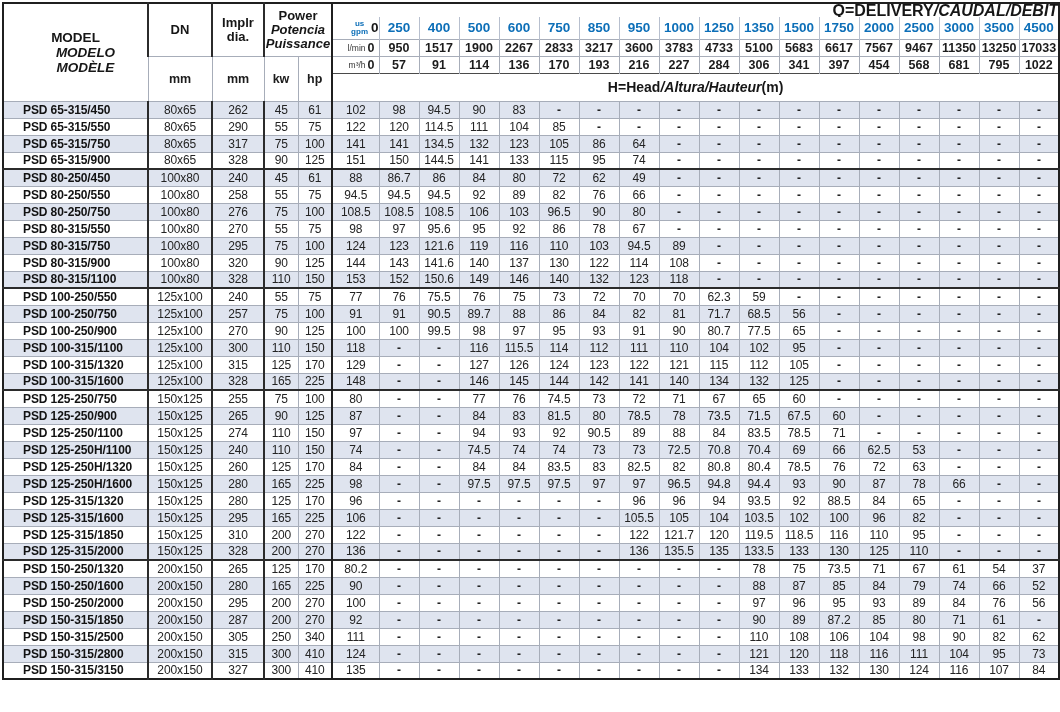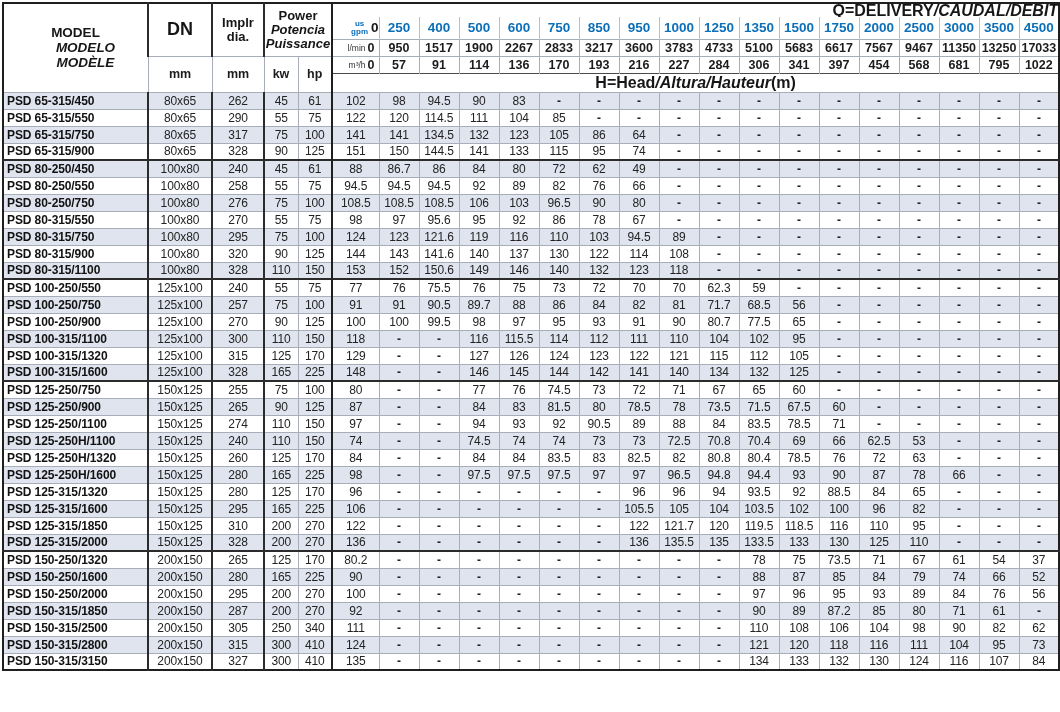--- a/index.html
+++ b/index.html
@@ -24,42 +24,42 @@
   col.c-q{width:40px}
 
   
   .bl-dark{border-left:2px solid #2b2b2b;}
   .bl-thick{border-left:2px solid var(--dark);}
 
   
   thead th{background:#fff;color:#161616;}
   .model-h{font-weight:bold;font-size:13.5px;line-height:15px;vertical-align:middle;}
   .mh-it{font-style:italic;padding-left:20px;}
-  .dn-h{font-weight:bold;font-size:18px;vertical-align:middle;margin-top:40px;}
+  .dn-h{font-weight:bold;font-size:13px;vertical-align:middle;margin-top:40px;}
   .implr-h{font-weight:bold;font-size:13px;line-height:14px;vertical-align:middle;margin-left:23px;}
   .power-h{font-weight:bold;font-size:13px;line-height:14px;vertical-align:middle;}
   .ph-it{font-style:italic;}
   .q-title{font-weight:bold;font-size:16px;height:14px;line-height:13px;vertical-align:bottom;text-align:right;}
   .it{font-style:italic;}
   .r-gpm th{color:var(--accent);font-weight:bold;font-size:13.5px;height:22px;vertical-align:middle;border-left:1px solid #b7bfce;}
   .r-gpm th.q0cell{border-left:2px solid var(--dark);}
   .gpm-wrap{display:flex;align-items:center;justify-content:flex-end;padding-right:0;}
   .lbl-usgpm{color:var(--accent);font-size:8px;line-height:7.5px;font-weight:bold;margin-right:3px;text-align:center;}
   .zero{color:#161616;}
   .r-lmin th, .r-m3h th{font-weight:bold;font-size:12.5px;height:17px;vertical-align:middle;color:#1c1c1c;border-left:1px solid var(--grid);border-top:1px solid var(--grid);}
   .r-lmin th.q0cell, .r-m3h th.q0cell{border-left:2px solid var(--dark);}
   .flow-wrap{display:flex;align-items:center;justify-content:flex-end;padding-right:4px;}
   .lbl-sm{font-size:8.5px;font-weight:normal;color:#333;margin-right:2px;}
   .unit-h{font-size:12.5px;color:#222;vertical-align:middle;}
   .unit-hp{border-left:1px solid var(--grid);}
-  .h-title{font-weight:bold;font-size:16px;height:19px;line-height:12px;border-top:1px solid #4a4a4a;vertical-align:middle;}
+  .h-title{font-weight:bold;font-size:14px;height:28px;line-height:12px;border-top:1px solid #4a4a4a;vertical-align:middle;}
 
   
   tbody th, tbody td{height:17px;font-size:12px;color:#232323;border:1px solid var(--grid);vertical-align:middle;letter-spacing:-0.1px;}
-  tbody th.model{text-align:left;padding-left:3px;font-weight:bold;font-size:12px;color:#121212;border-left:none;}
+  tbody th.model{text-align:left;padding-left:19px;font-weight:bold;font-size:12px;color:#121212;border-left:none;}
   tbody td.c-dnv, tbody td.c-impv, tbody td.c-kwv{border-left:2px solid #2b2b2b;}
   tbody td.q0v{border-left:2px solid var(--dark);}
   tr.stripe th, tr.stripe td{background:var(--stripe);}
   tr.gstart th, tr.gstart td{border-top:2px solid #2b2b2b;}
   td.dash{font-weight:bold;}
 </style>
 </head>
 <body>
 
 <div class="page">

